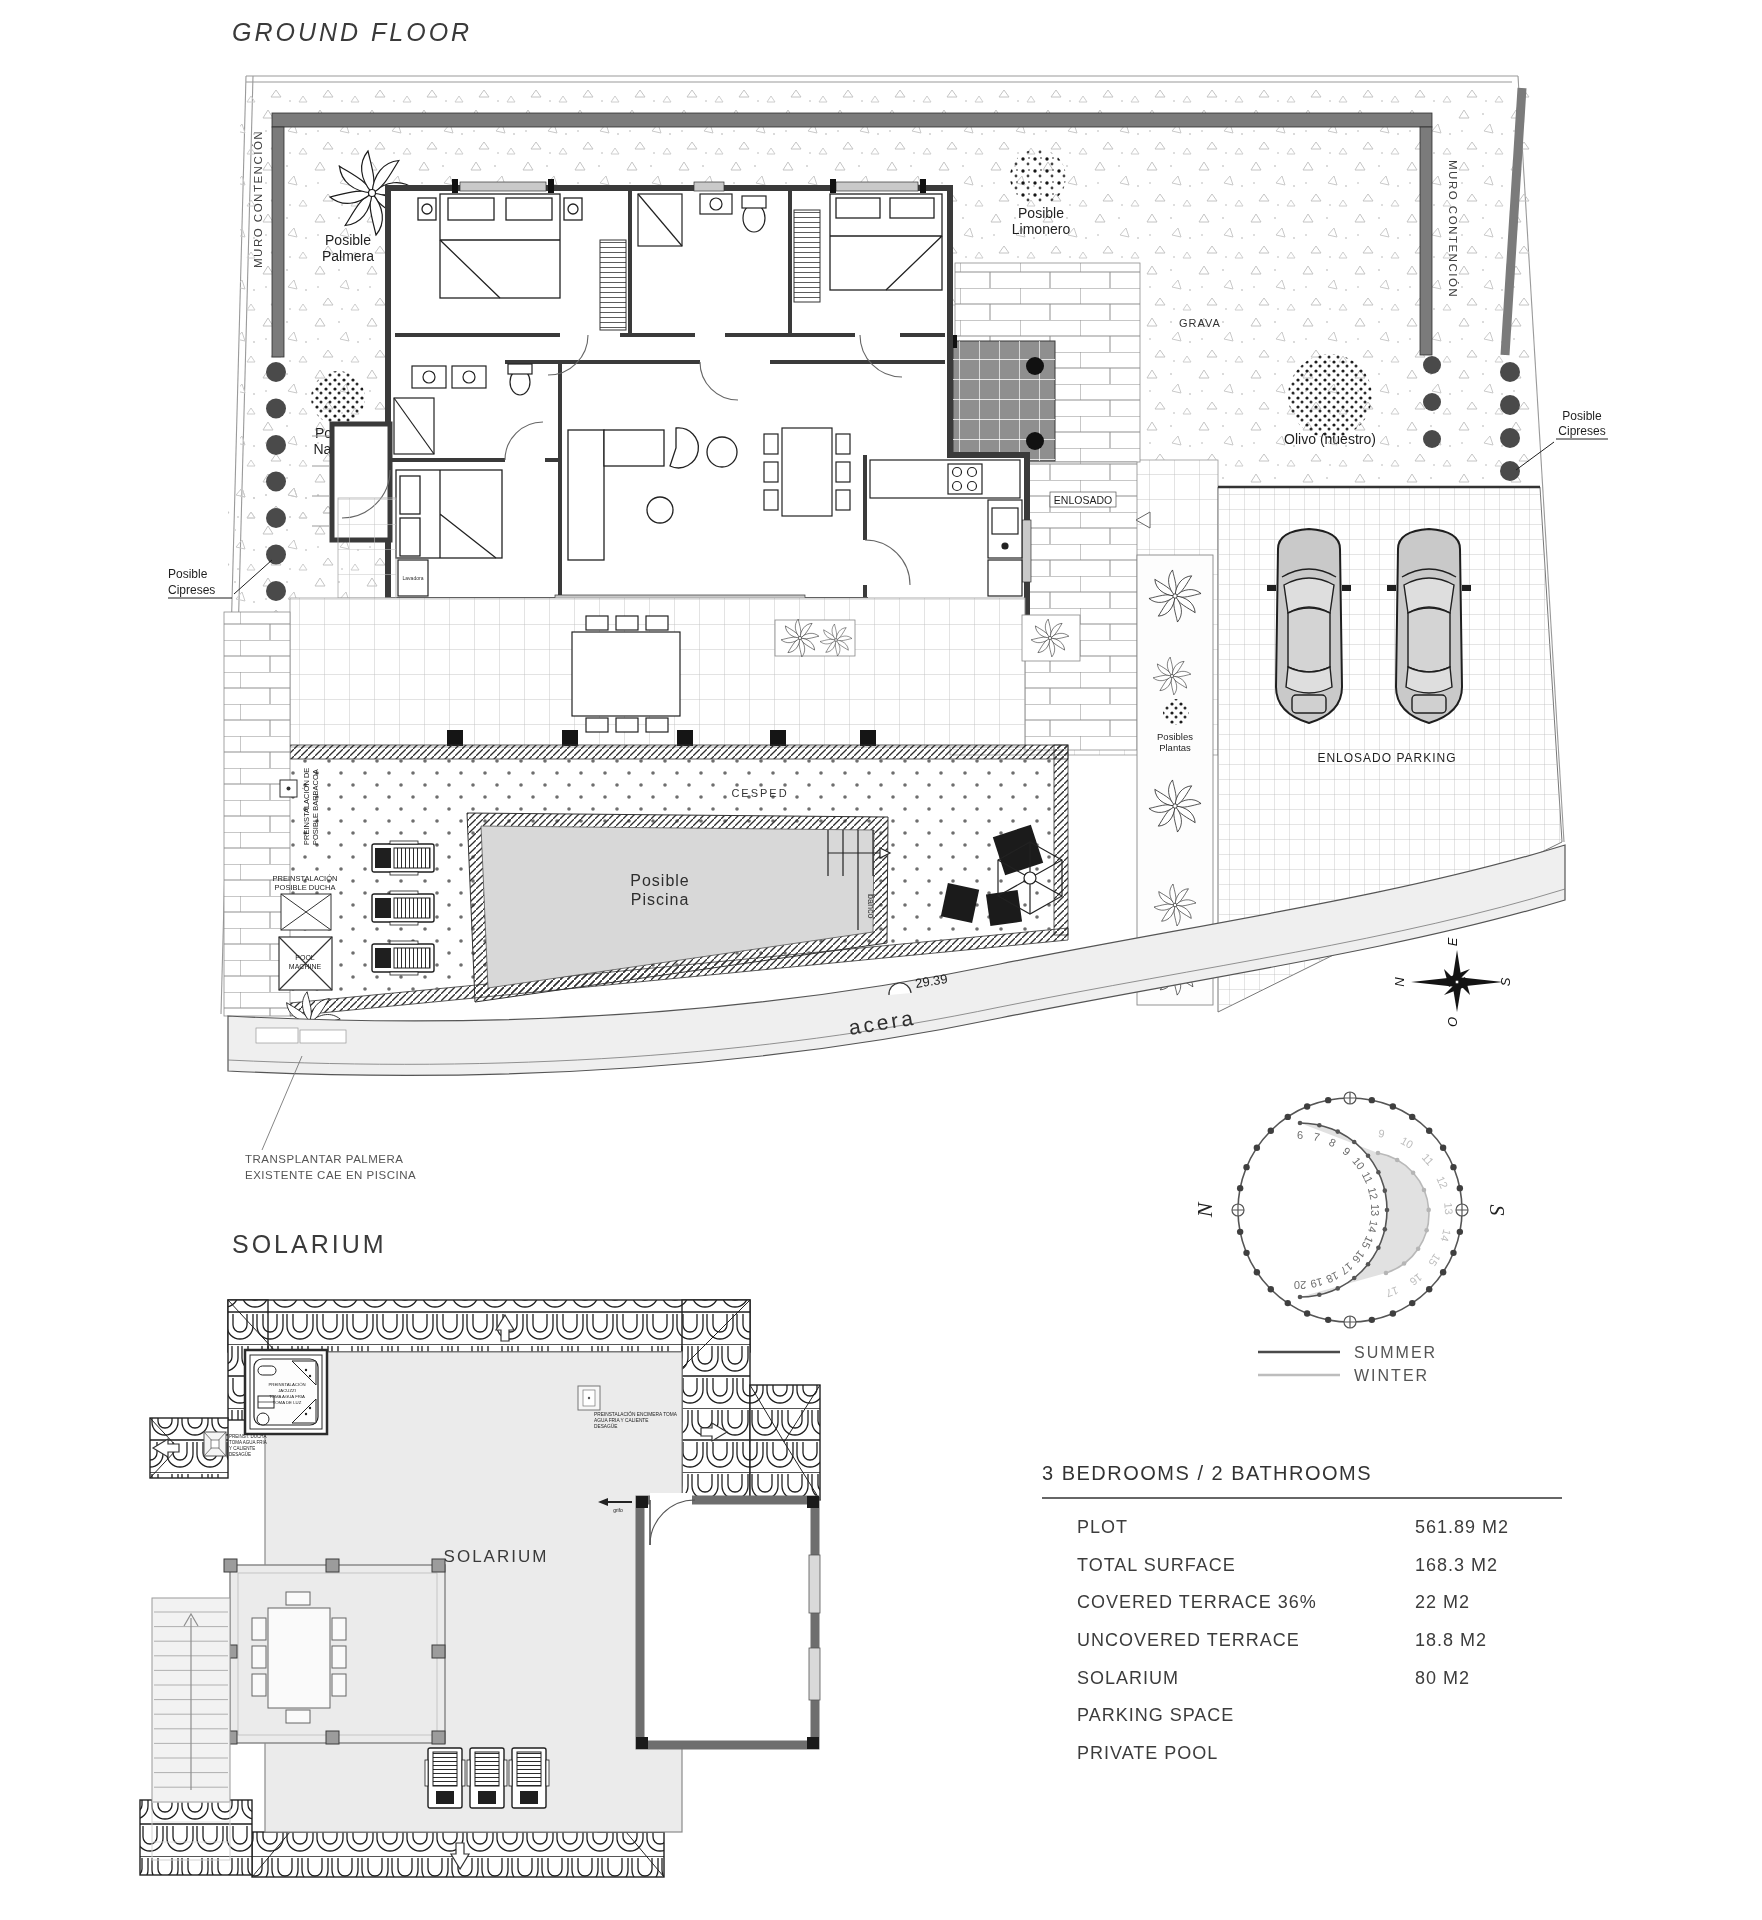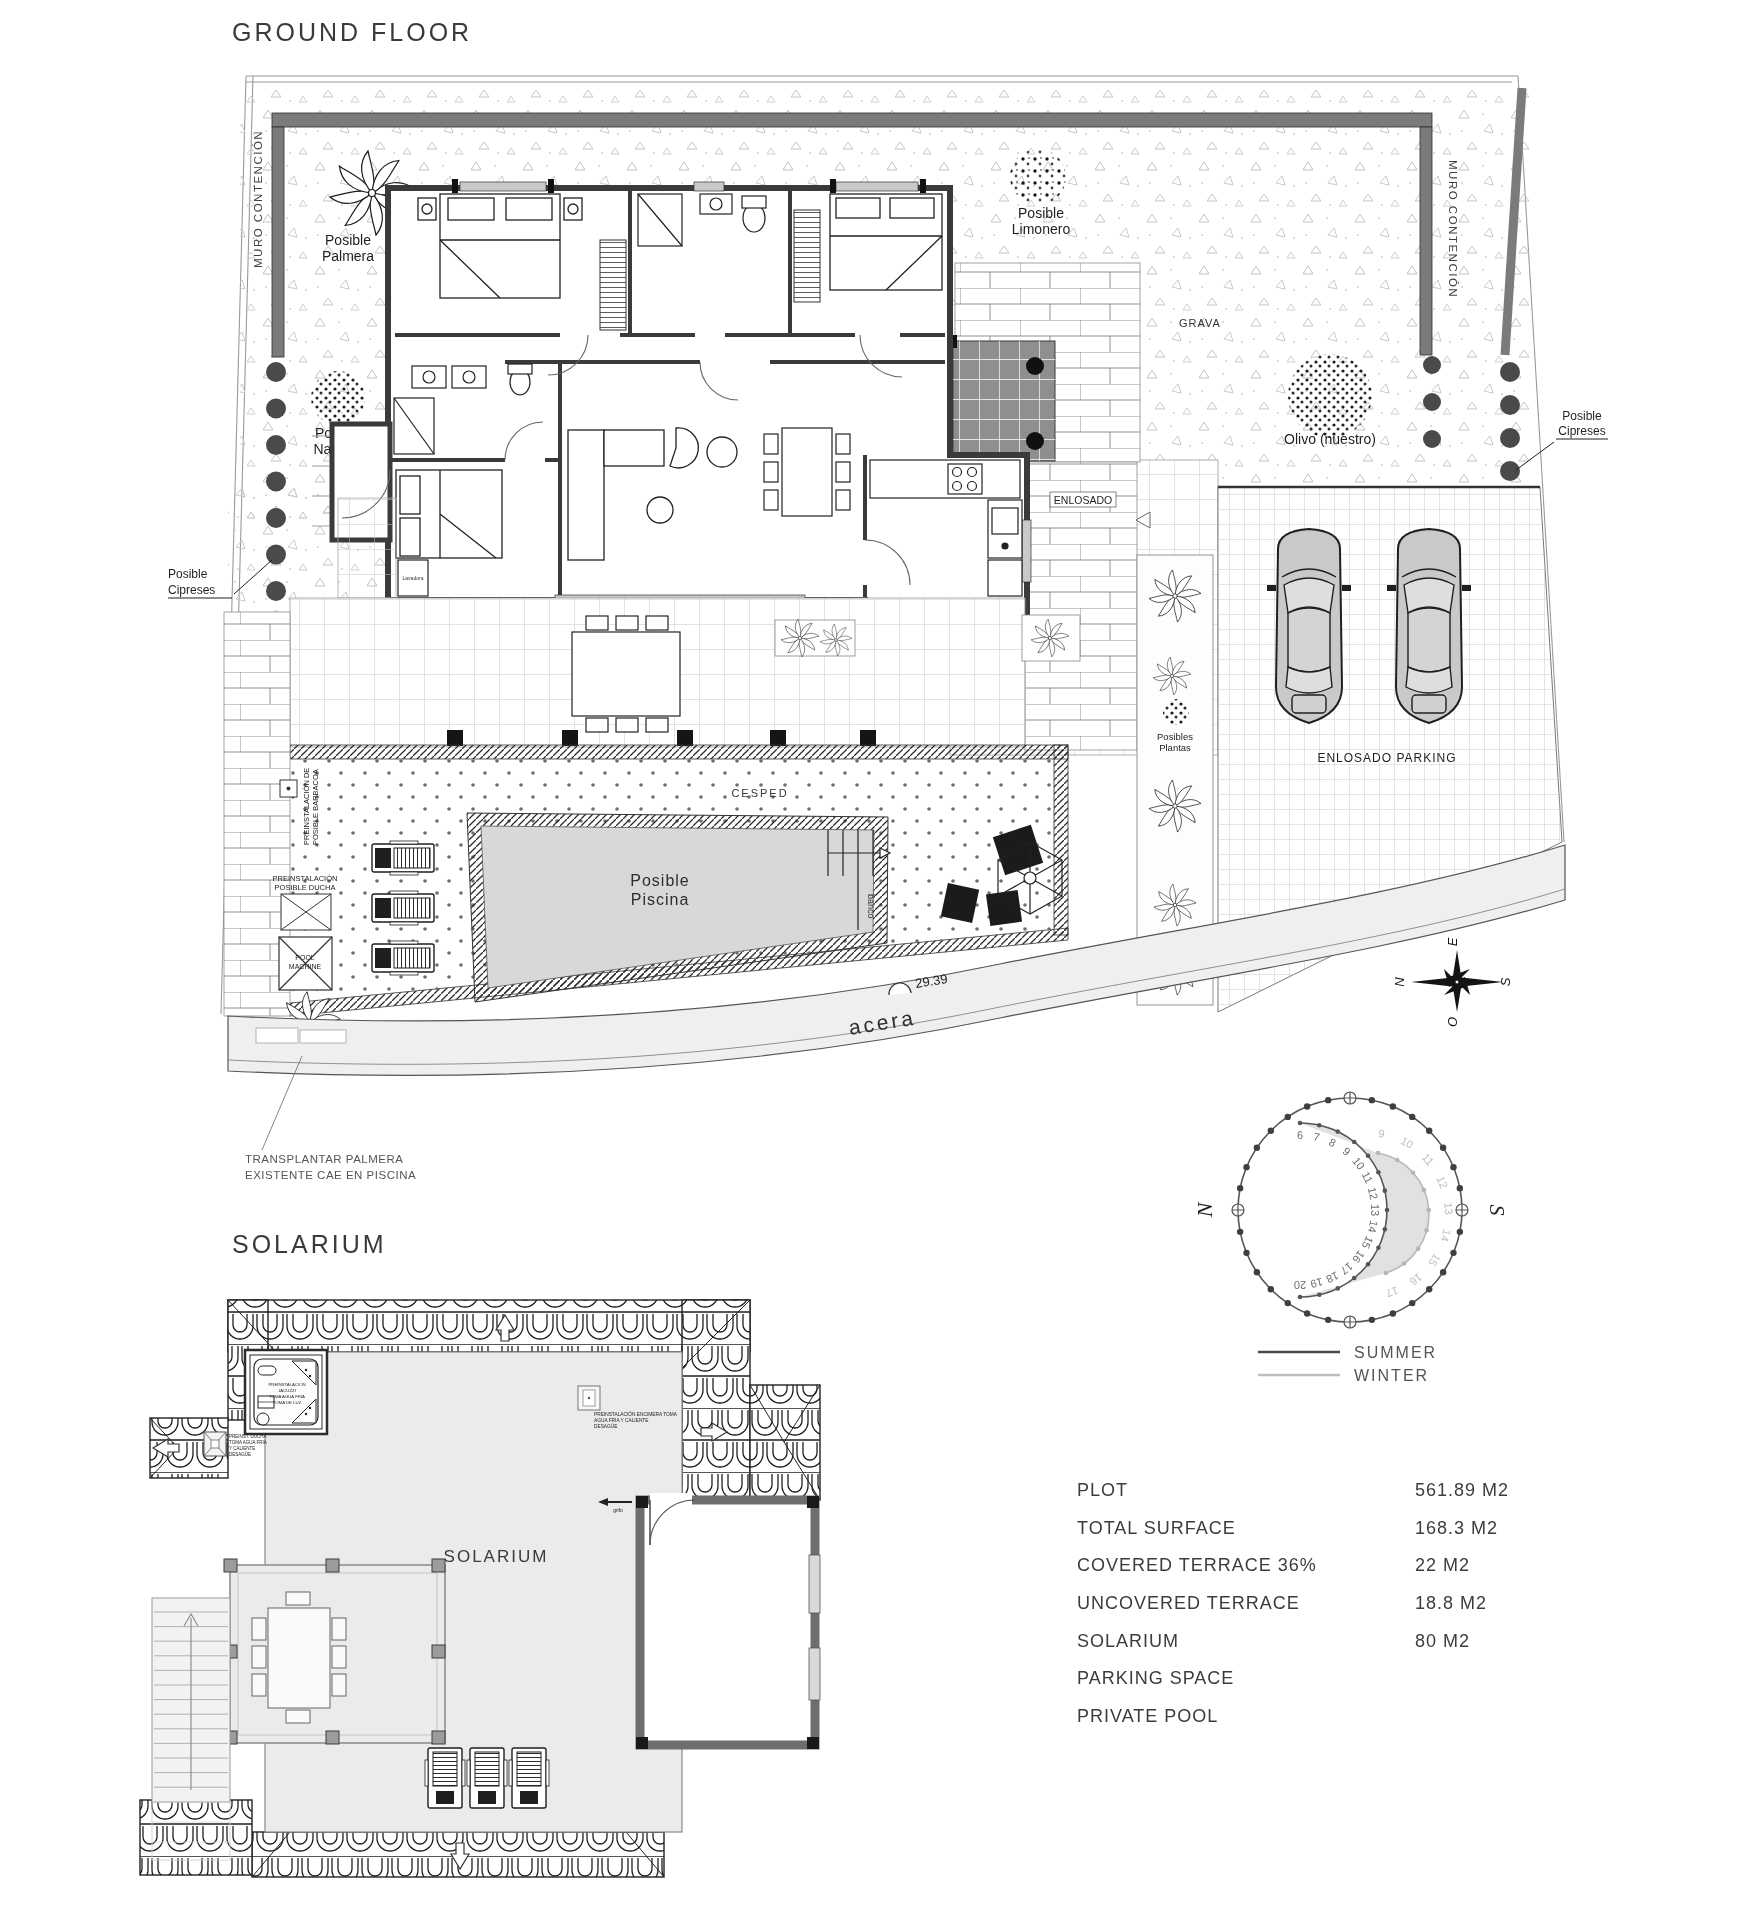--- a/index.html
+++ b/index.html
@@ -1,19 +1,19 @@
 <!DOCTYPE html>
 <html><head>
 <meta charset="utf-8">
 <style>
   html,body{margin:0;padding:0;background:#fff;}
   body{width:1762px;height:1920px;position:relative;overflow:hidden;
        font-family:"Liberation Sans",sans-serif;color:#3c3c3c;}
   .page-title{position:absolute;font-size:25px;letter-spacing:3px;color:#3a3a3a;}
-  #ground-title{left:232px;top:18px;}
+  #ground-title{left:232px;top:18px;font-style:italic;}
   #solarium-title{left:232px;top:1230px;}
   #plan-svg{position:absolute;left:0;top:0;}
   
   #spec-table{position:absolute;left:1042px;top:1462px;width:520px;}
   #spec-header{font-size:20px;letter-spacing:1.5px;color:#333;padding-bottom:12px;
                border-bottom:2px solid #666;}
   #spec-rows{margin-top:10px;}
   .spec-row{display:grid;grid-template-columns:338px 1fr;height:37.6px;
             align-items:center;font-size:18px;letter-spacing:1px;color:#3c3c3c;margin-left:35px;}
   .spec-row .val{white-space:nowrap;}
@@ -752,20 +752,21 @@
     <rect x="809" y="1648" width="11" height="52" fill="#d9d9d9" stroke="#555" stroke-width="0.8"></rect>
   </g>
 
   <use href="#lounger-v" transform="translate(428,1748)"></use>
   <use href="#lounger-v" transform="translate(470,1748)"></use>
   <use href="#lounger-v" transform="translate(512,1748)"></use>
 </g>
 </svg>
 
 <div id="spec-table">
+  <div id="spec-header">3 BEDROOMS / 2 BATHROOMS</div>
   <div id="spec-rows">
       <div class="spec-row">
         <span class="lab">PLOT</span>
         <span class="val">561.89 M2</span>
       </div>
       <div class="spec-row">
         <span class="lab">TOTAL SURFACE</span>
         <span class="val">168.3 M2</span>
       </div>
       <div class="spec-row">

